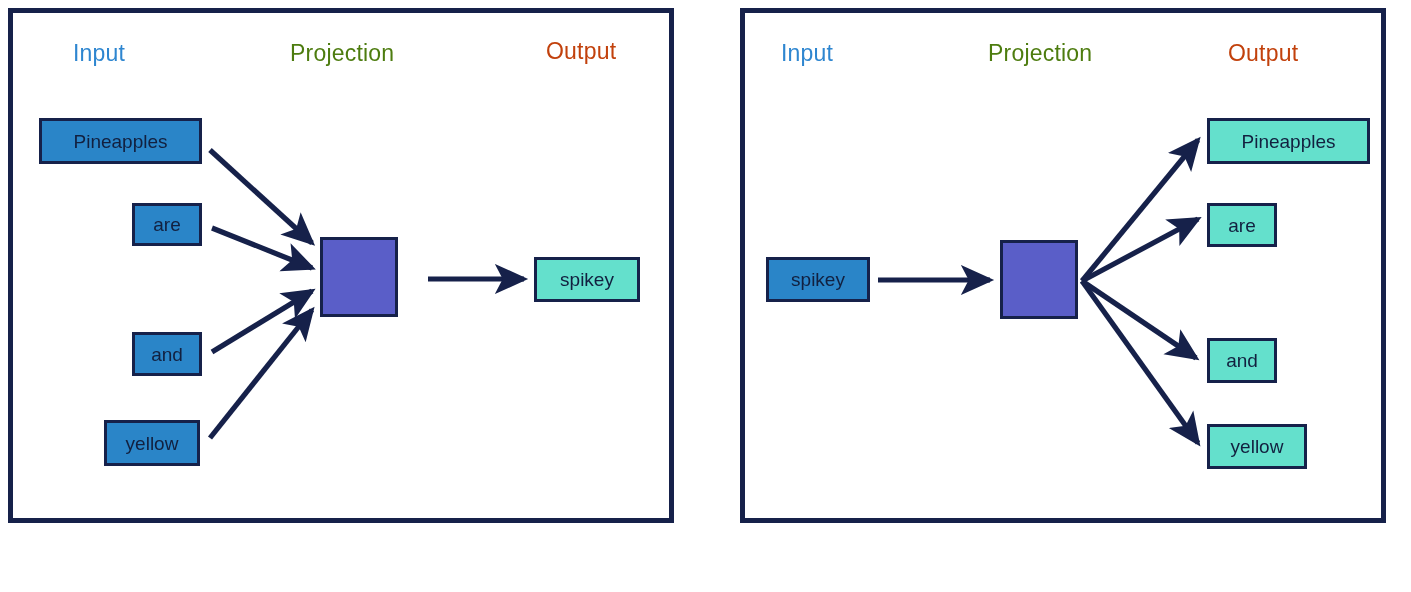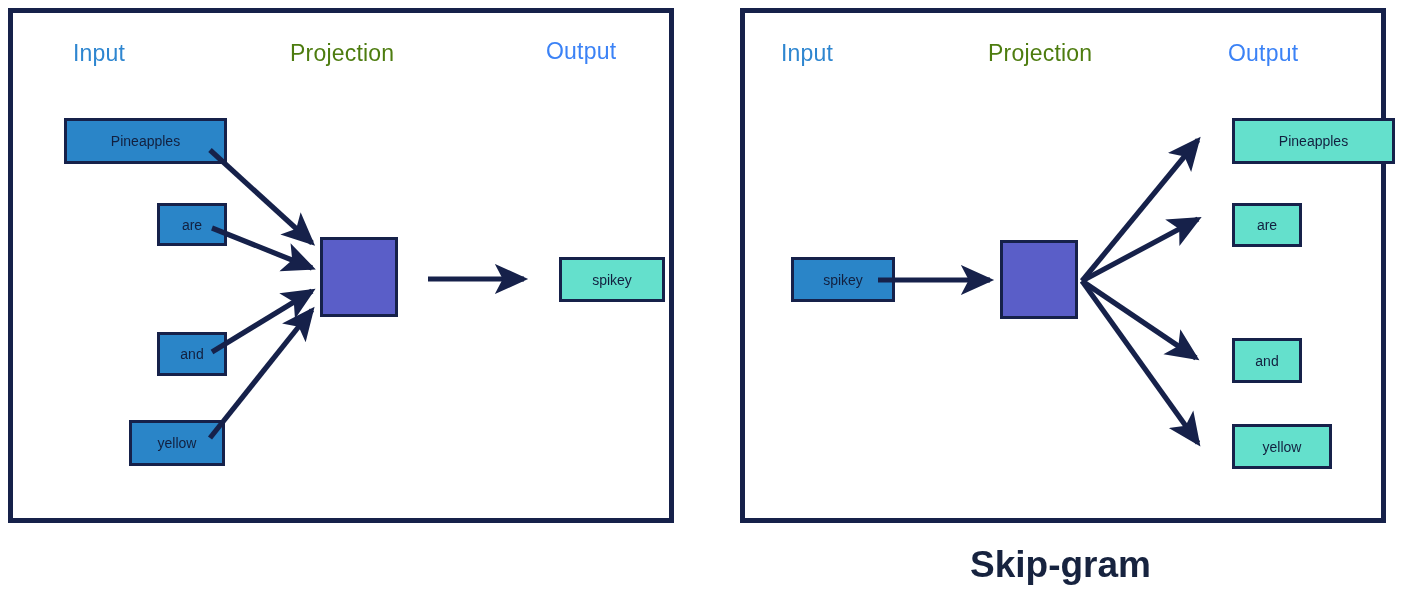--- a/index.html
+++ b/index.html
@@ -36,36 +36,35 @@
   .col-label {
     position: absolute;
     font-size: 23px;
     font-weight: 400;
     letter-spacing: .2px;
     white-space: nowrap;
     line-height: 1;
   }
   .col-input      { color: #2e86d0; }
   .col-projection { color: #4d7c0f; }
-  .col-output     { color: #3b82f6; }
+  .col-output     { color: #c2410c; }
 
   
   .wbox {
     position: absolute;
     box-sizing: border-box;
     border: 3px solid #16214a;
     display: flex;
     align-items: center;
     justify-content: center;
-    font-size: 14px;
+    font-size: 19px;
     color: #12203f;
     line-height: 1;
     white-space: nowrap;
     padding: 0 6px;
-    margin-left: 25px;
   }
   .wbox.blue { background: #2a85c8; }
   .wbox.mint { background: #64e0cc; }
 
   
   .proj-box {
     position: absolute;
     box-sizing: border-box;
     background: #5a5ec8;
     border: 3px solid #16214a;
@@ -143,15 +142,14 @@
 
       <line x1="878" y1="280" x2="990" y2="280"></line>
 
       <line x1="1082" y1="281" x2="1198" y2="140"></line>
       <line x1="1082" y1="281" x2="1198" y2="219"></line>
       <line x1="1082" y1="281" x2="1196" y2="358"></line>
       <line x1="1082" y1="281" x2="1198" y2="443"></line>
     </g>
   </svg>
 
-  <div class="caption" style="left:970px; top:546px;">Skip-gram</div>
 
 </div>
 
 </body></html>

